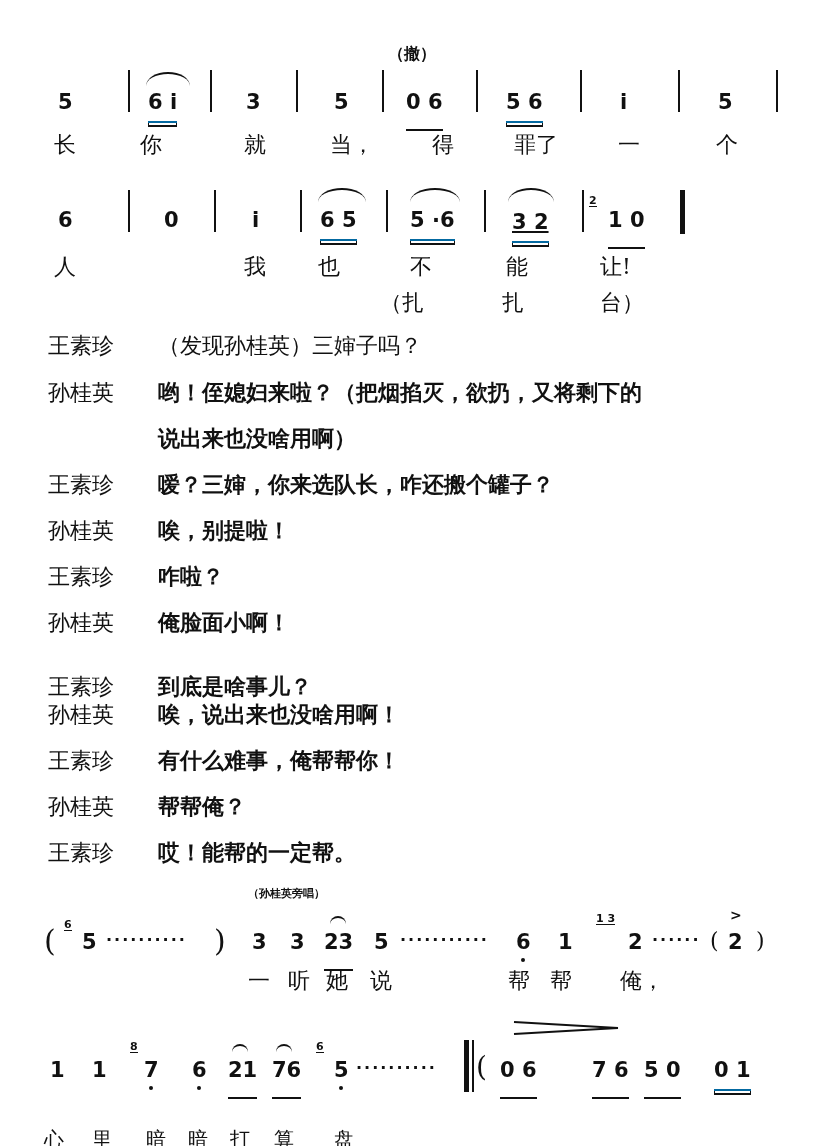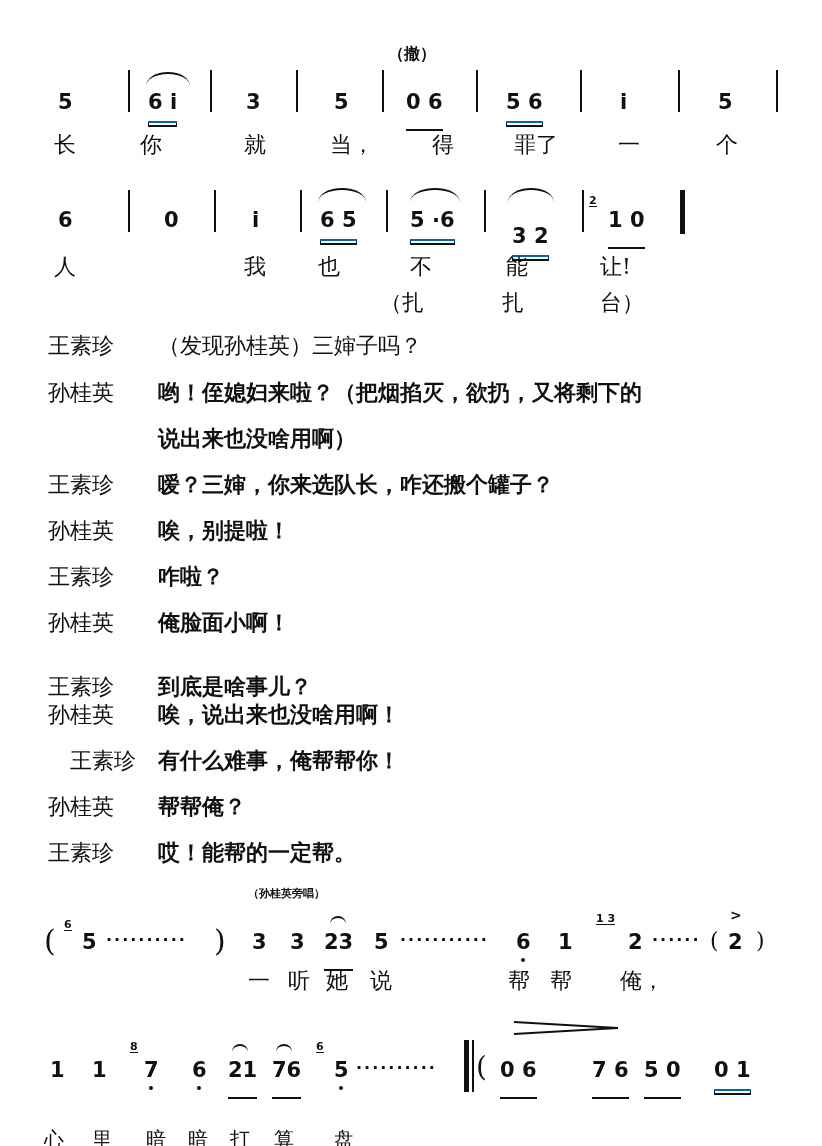--- a/index.html
+++ b/index.html
@@ -97,21 +97,21 @@
   <div class="bar" style="left:214px;top:190px;height:42px;"></div>
   <div class="num" style="left:252px;top:208px;">i</div>
   <div class="bar" style="left:300px;top:190px;height:42px;"></div>
   <div class="slur" style="left:318px;top:188px;width:48px;"></div>
   <div class="num ul2" style="left:320px;top:208px;">6 5</div>
   <div class="bar" style="left:386px;top:190px;height:42px;"></div>
   <div class="slur" style="left:410px;top:188px;width:50px;"></div>
   <div class="num ul2" style="left:410px;top:208px;">5 ·6</div>
   <div class="bar" style="left:484px;top:190px;height:42px;"></div>
   <div class="slur" style="left:508px;top:188px;width:46px;"></div>
-  <div class="num ul2" style="left:512px;top:224px;">3 2</div>
+  <div class="num ul2" style="left:512px;top:210px;text-decoration:underline;">3 2</div>
   <div class="bar" style="left:582px;top:190px;height:42px;"></div>
   <div class="grace" style="left:589px;top:196px;border-bottom:1px solid #111;">2</div>
   <div class="num ul" style="left:608px;top:208px;">1 0</div>
   <div class="bar thick" style="left:680px;top:190px;height:44px;"></div>
 
   <div class="lyric" style="left:54px;top:254px;">人</div>
   <div class="lyric" style="left:244px;top:254px;">我</div>
   <div class="lyric" style="left:318px;top:254px;">也</div>
   <div class="lyric" style="left:410px;top:254px;">不</div>
   <div class="lyric" style="left:506px;top:254px;">能</div>
@@ -141,21 +141,21 @@
   </div>
   <div class="dlg-row" style="top:608px;">
     <span class="speaker">孙桂英</span><span class="speech">俺脸面小啊！</span>
   </div>
   <div class="dlg-row" style="top:672px;">
     <span class="speaker">王素珍</span><span class="speech">到底是啥事儿？</span>
   </div>
   <div class="dlg-row" style="top:700px;">
     <span class="speaker">孙桂英</span><span class="speech">唉，说出来也没啥用啊！</span>
   </div>
-  <div class="dlg-row" style="top:746px;text-align:center;">
+  <div class="dlg-row" style="top:746px;">
     <span class="speaker">王素珍</span><span class="speech">有什么难事，俺帮帮你！</span>
   </div>
   <div class="dlg-row" style="top:792px;">
     <span class="speaker">孙桂英</span><span class="speech">帮帮俺？</span>
   </div>
   <div class="dlg-row" style="top:838px;">
     <span class="speaker">王素珍</span><span class="speech">哎！能帮的一定帮。</span>
   </div>
 </div>
 

